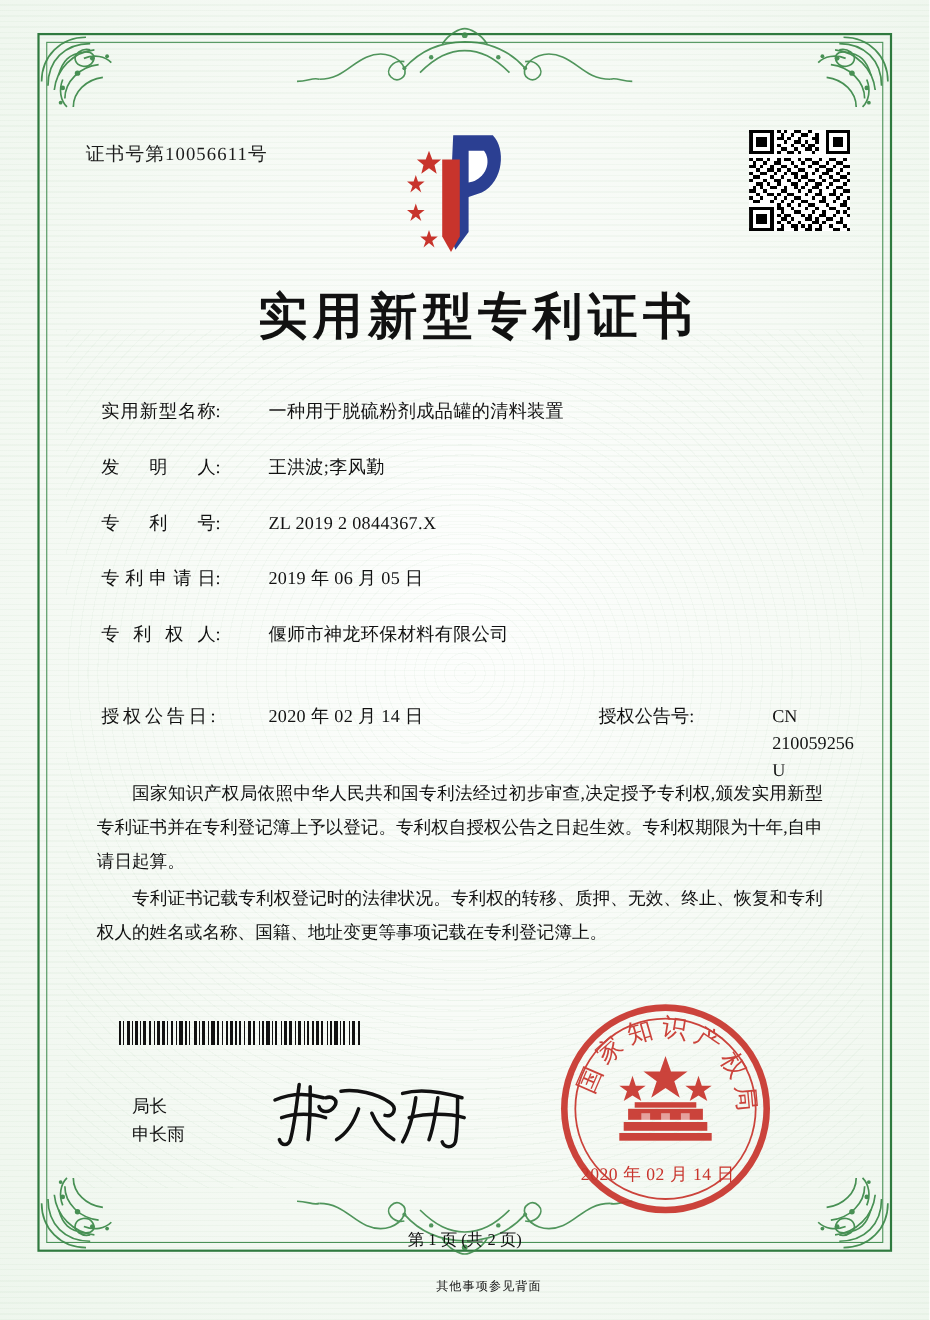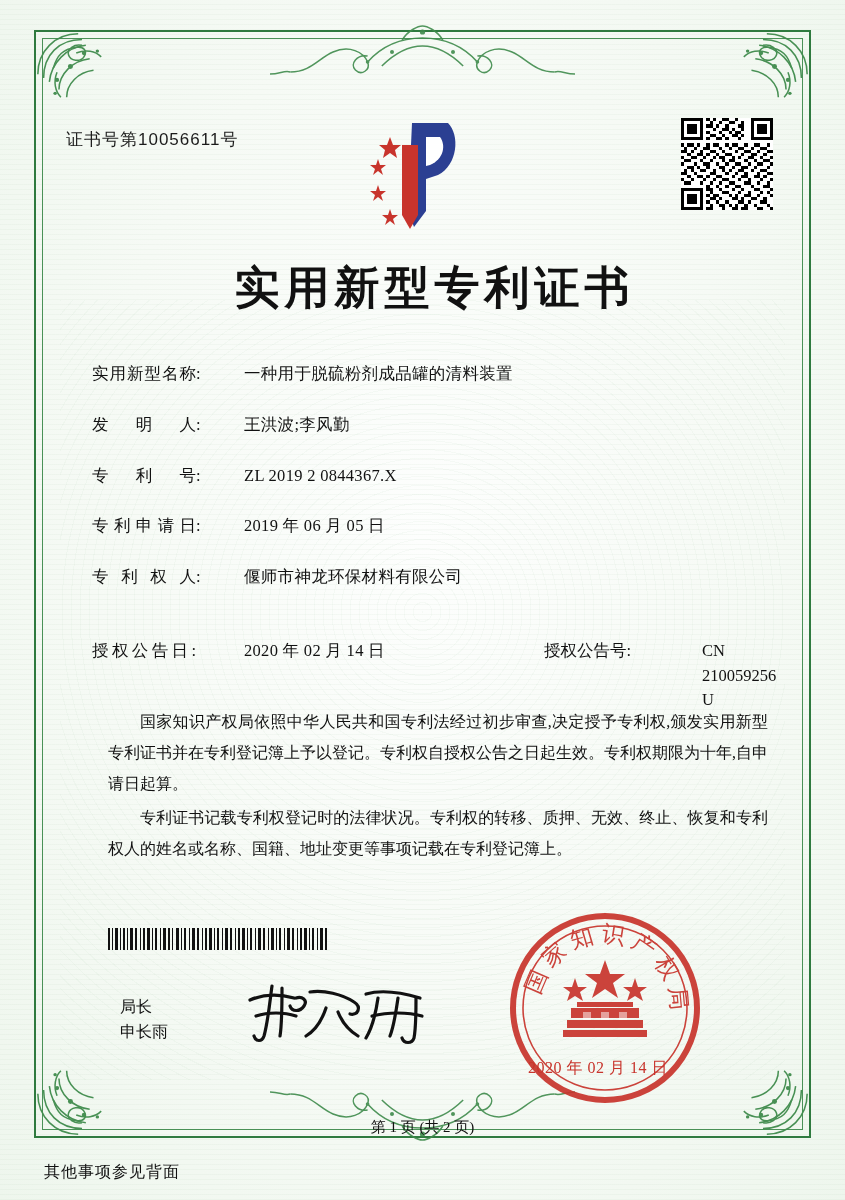--- a/index.html
+++ b/index.html
@@ -71,25 +71,25 @@
     color: #3f8b4c;
     opacity: 0.9;
   }
   .edge-top { left: 270px; top: 22px; width: 305px; height: 54px; }
   .edge-bottom { left: 270px; top: 1090px; width: 305px; height: 54px; transform: scaleY(-1); }
   .edge-orn svg { width: 100%; height: 100%; display: block; }
 
   
   .cert-no {
     position: absolute;
-    left: 66px; top: 128px;
+    left: 78px; top: 128px;
     font-size: 17px;
     color: #1b1b1b;
     letter-spacing: 1px;
-    font-family: Liberation Sans, sans-serif;
+    font-family: Liberation Serif, serif;
   }
 
   .emblem {
     position: absolute;
     left: 352px; top: 115px;
     width: 120px; height: 118px;
   }
   .emblem svg { width: 100%; height: 100%; display: block; }
 
   .qr {
@@ -145,21 +145,21 @@
   .field-label2 {
     flex: 0 0 auto;
     width: 118px;
     white-space: nowrap;
     margin-top: 23px;
   }
   .field-value2 { flex: 1 1 auto; }
 
   .paragraphs {
     position: absolute;
-    left: 108px; top: 706px;
+    left: 88px; top: 706px;
     width: 660px;
     font-size: 16px;
     line-height: 1.95;
     color: #111;
     text-align: justify;
   }
   .paragraphs p {
     margin: 0 0 2px 0;
     text-indent: 2em;
   }
@@ -206,22 +206,22 @@
     position: absolute;
     left: 0; right: 0; top: 1118px;
     text-align: center;
     font-size: 15px;
     color: #111;
   }
 
   .footnote {
     position: absolute;
     left: 0; right: 0; top: 1162px;
-    text-align: left;
-    font-size: 16px;
+    text-align: center;
+    font-size: 11px;
     color: #111;
     letter-spacing: 1px;
     padding-left: 44px;
   }
 </style>
 </head>
 <body>
 
 <div class="page">
 

